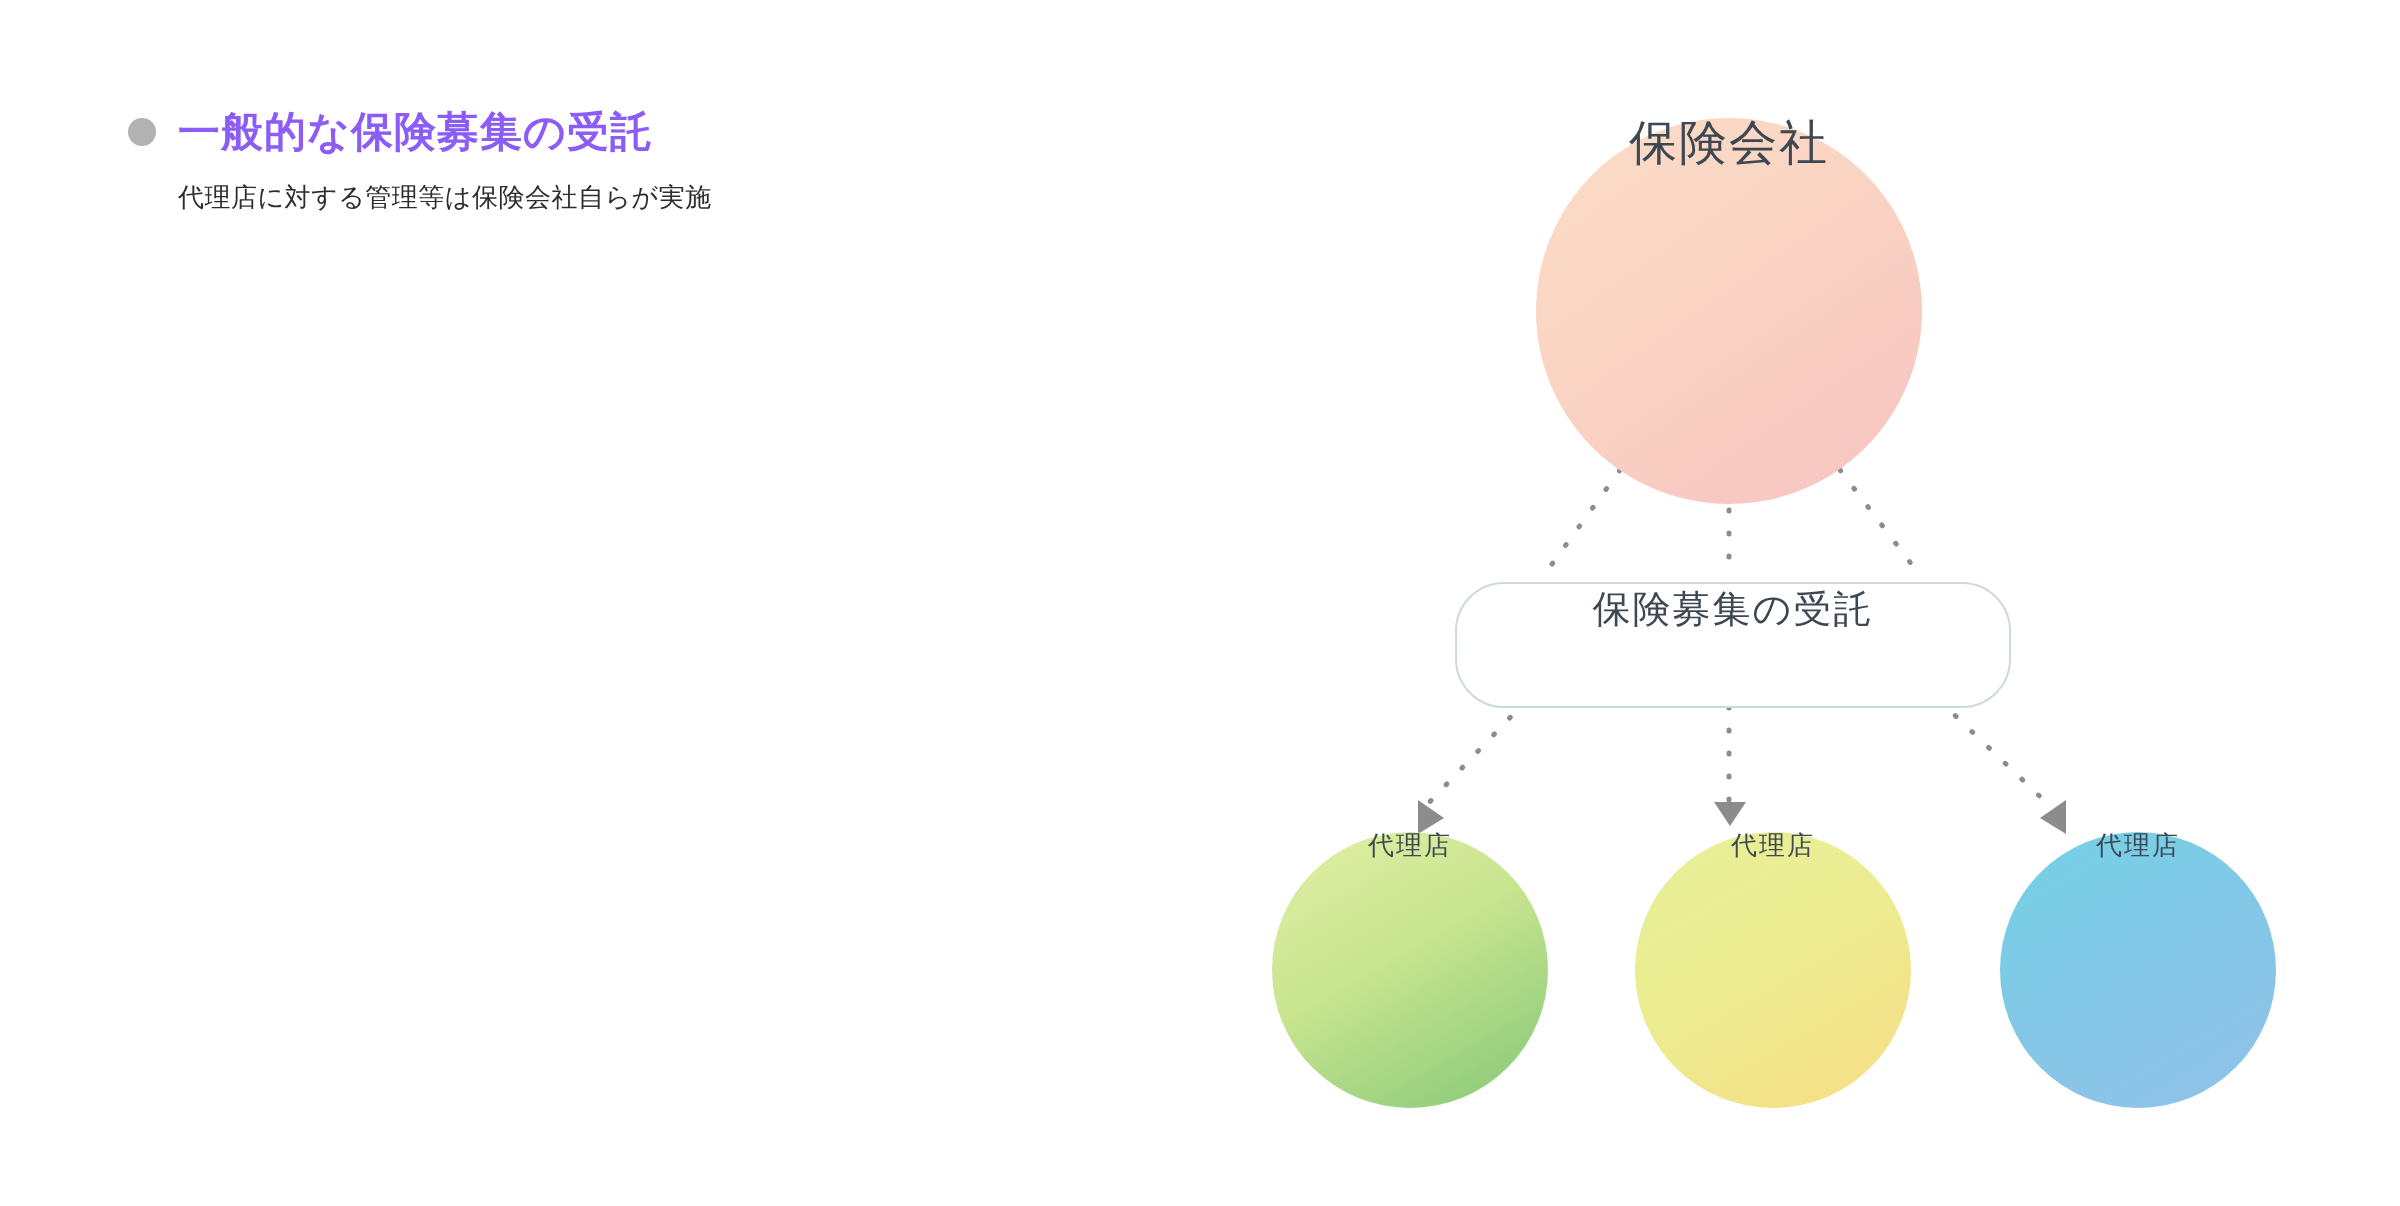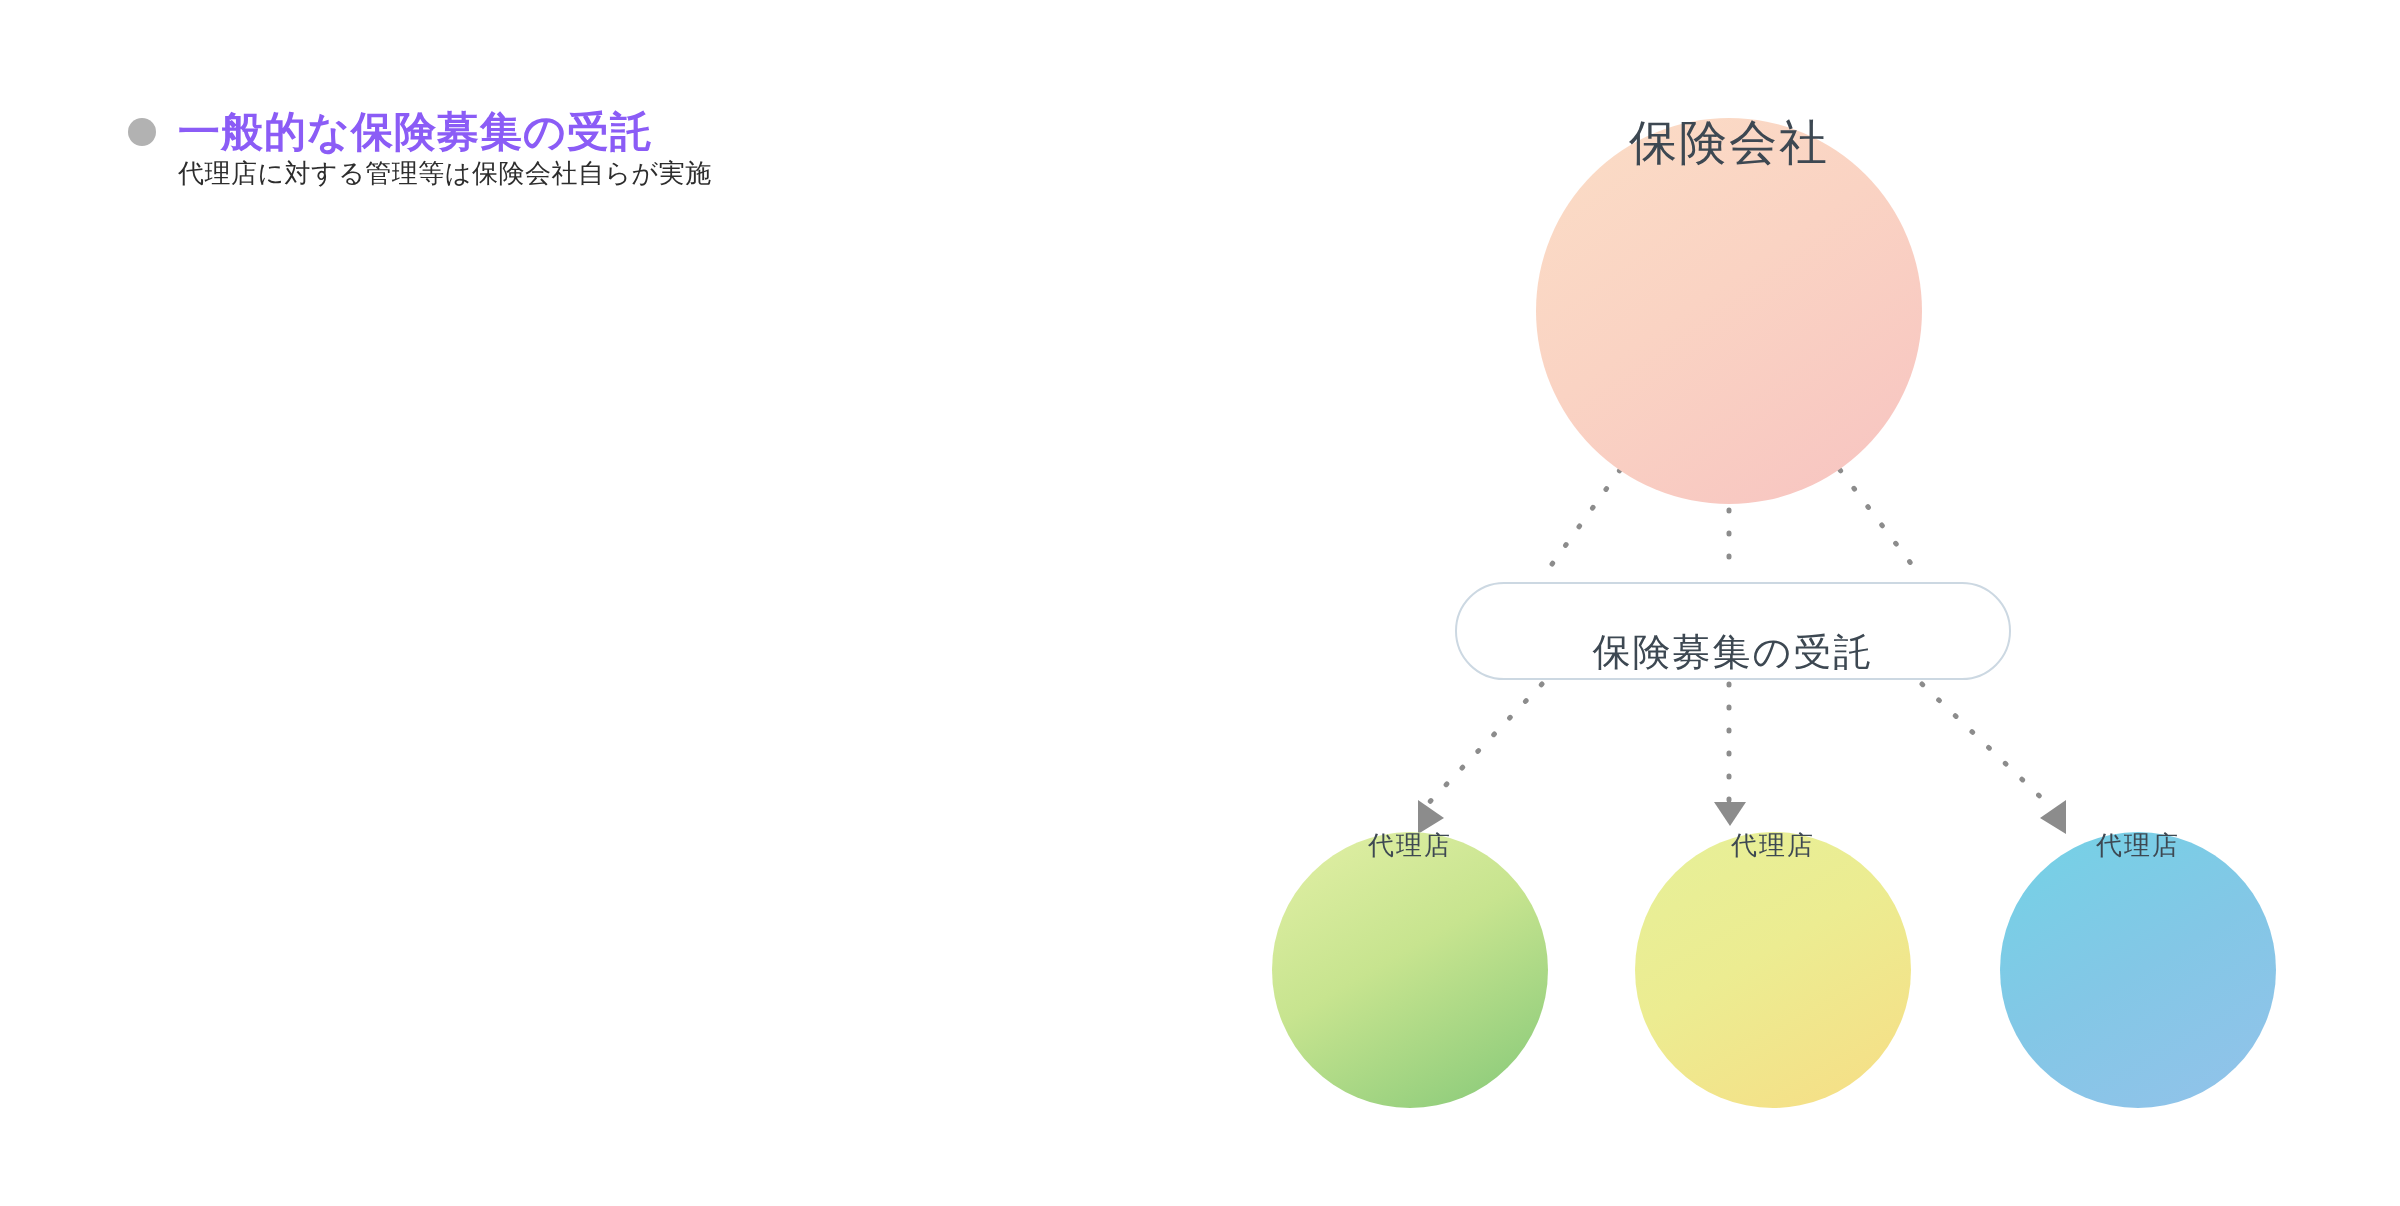--- a/index.html
+++ b/index.html
@@ -37,20 +37,21 @@
   }
   #headingText {
     font-size: 42px;
     font-weight: 700;
     color: #8b5cf6;
     letter-spacing: 1px;
     line-height: 1.15;
     white-space: nowrap;
   }
   #subtitleText {
+    margin-top: 24px;
     margin-left: 50px;
     font-size: 26px;
     font-weight: 400;
     color: #2d2d2d;
     letter-spacing: 0.5px;
     white-space: nowrap;
   }
 
   
   #diagram {
@@ -119,26 +120,26 @@
   .agency .node-label {
     font-size: 26px;
     font-weight: 400;
   }
 
   #pillDelegation {
     position: absolute;
     left: 305px;
     top: 582px;
     width: 556px;
-    height: 98px;
+    height: 126px;
     border: 2px solid #ccd8e2;
     border-radius: 49px;
     background: #ffffff;
     display: flex;
-    align-items: flex-end;
+    align-items: flex-start;
     justify-content: center;
     box-sizing: border-box;
   }
   #pillLabel {
     font-size: 38px;
     font-weight: 400;
     color: #3d4852;
     letter-spacing: 2px;
     white-space: nowrap;
   }

